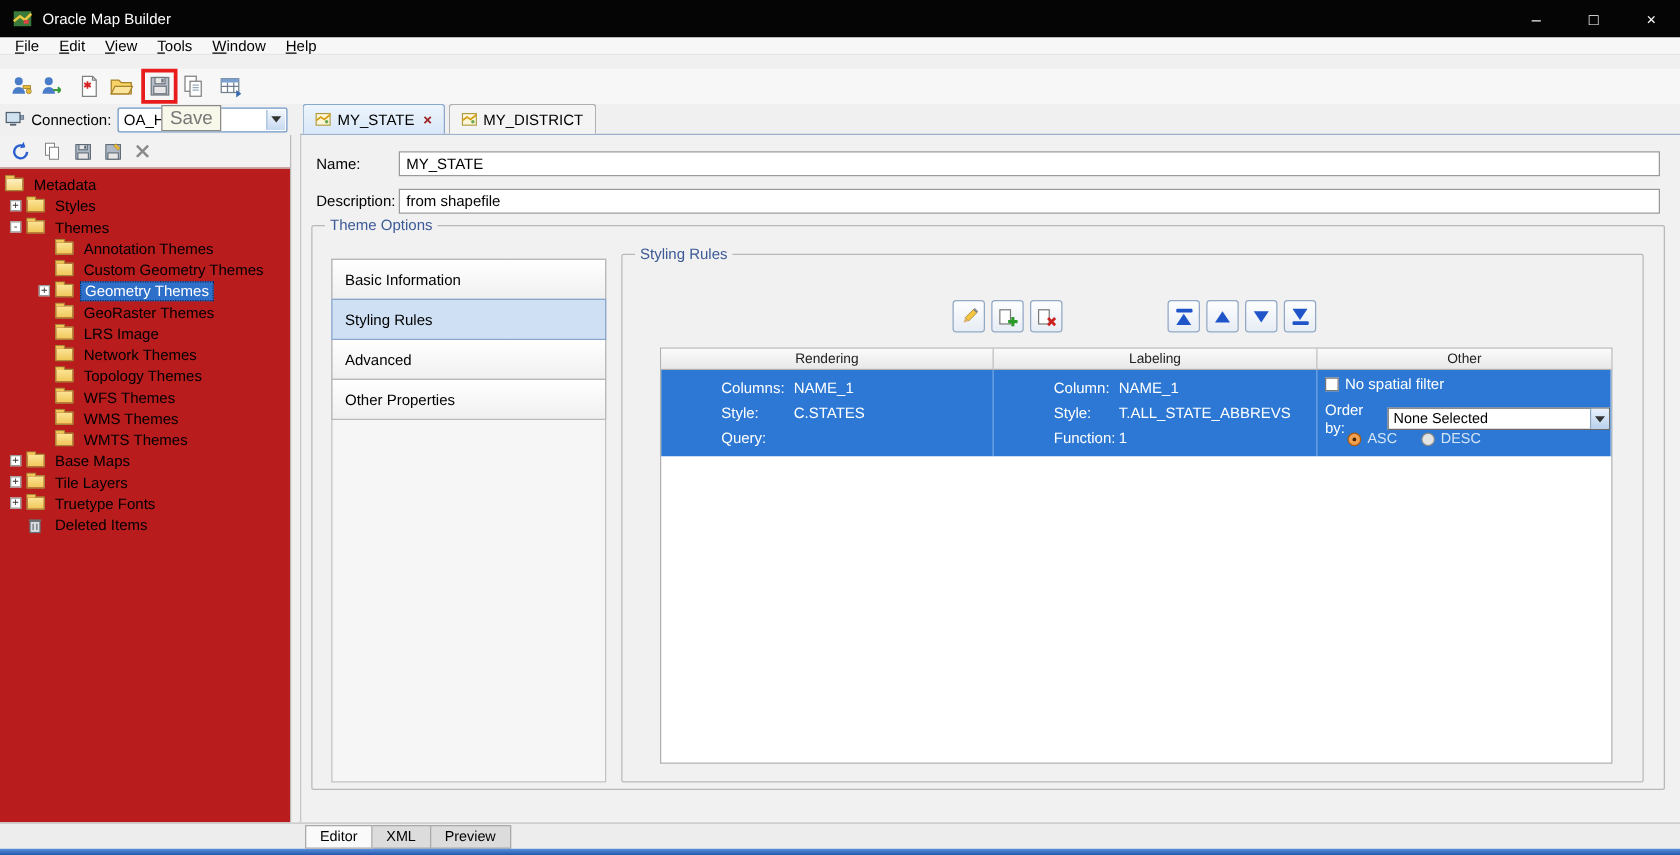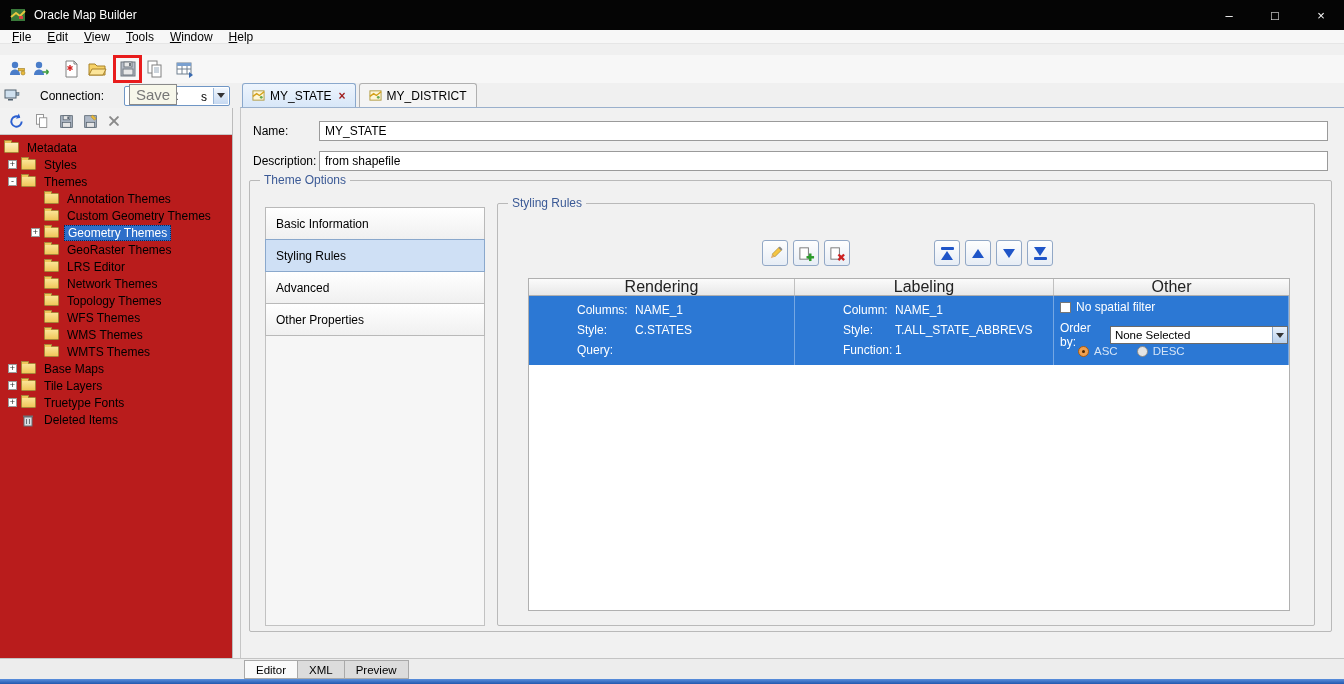--- a/index.html
+++ b/index.html
@@ -27,21 +27,21 @@
 .tb-btn { position:absolute; top:3px; width:22px; height:22px; display:flex;
   align-items:center; justify-content:center; }
 .tb1{left:6px}.tb2{left:30px}.tb3{left:60px}.tb4{left:86px}.tb5{left:117px}.tb6{left:144px}.tb7{left:174px}
 .red-box { position:absolute; left:113px; top:0; width:29px; height:28px;
   border:3px solid #e81c1c; z-index:6; }
 .tooltip { position:absolute; left:129px; top:84px; background:#f7f7ea; border:1px solid #8a8a8a;
   padding:1px 6px; font-size:15px; color:#777; z-index:20; }
 
 
 .conn-row { position:absolute; left:0; top:83px; width:233px; height:25px; display:flex;
-  align-items:center; gap:20px; padding-left:4px; }
+  align-items:center; gap:5px; padding-left:4px; }
 .combo { position:relative; height:20px; background:#fff; border:1px solid #6f96c5;
   border-radius:2px; flex:1; margin-right:3px; display:flex; align-items:center;
   padding:0 18px 0 4px; overflow:hidden; }
 .combo .arrow-btn { position:absolute; right:1px; top:1px; bottom:1px; width:15px;
   background:linear-gradient(#f2f7fd,#c6d9f1); border-left:1px solid #9ab6d8;
   display:flex; align-items:center; justify-content:center; }
 .arr-down { width:0; height:0; border-left:4px solid transparent; border-right:4px solid transparent;
   border-top:5px solid #333; }
 .conn-tail { position:absolute; left:76px; top:3px; }
 
@@ -107,21 +107,21 @@
 .tri { width:0; height:0; border-left:6px solid transparent; border-right:6px solid transparent; }
 .tri.up { border-bottom:9px solid #1f55c8; }
 .tri.down { border-top:9px solid #1f55c8; }
 .hbar { width:13px; height:3px; background:#1f55c8; border-radius:1px; }
 
 
 .sr-table { position:absolute; left:30px; top:74px; width:762px; height:333px;
   border:1px solid #b0b0b0; background:#fff; }
 .sr-head { display:flex; height:17px; border-bottom:1px solid #b0b0b0;
   background:linear-gradient(#fbfbfb,#e8e8e8); }
-.sr-hcell { border-right:1px solid #c0c0c0; font-size:16px; display:flex; align-items:center;
+.sr-hcell { border-right:1px solid #c0c0c0; font-size:11px; display:flex; align-items:center;
   justify-content:center; color:#222; }
 .c1{width:266px}.c2{width:259px}.c3{width:235px;border-right:none}
 .sr-row { display:flex; height:69px; background:#2c78d4; color:#fff; }
 .sr-cell { border-right:1px solid rgba(255,255,255,.35); padding:4px 0 0 6px; position:relative; }
 .kv { display:flex; height:20px; align-items:center; }
 .kv .k { width:58px; flex:none;margin-left:42px; }
 .kv.kv2 .k { width:52px; }
 .line-a { position:absolute; left:6px; top:4px; display:flex; align-items:center; gap:5px; }
 .line-b { position:absolute; left:6px; top:25px; display:flex; align-items:center; gap:4px; }
 .line-c { position:absolute; left:24px; top:49px; display:flex; align-items:center; gap:5px;
@@ -341,21 +341,21 @@
       <div class="tree-row">
           <span class="sp2"></span>
           <span class="expander"></span>
           <span class="folder"></span>
           <span class="tree-label">GeoRaster Themes</span>
         </div>
       <div class="tree-row">
           <span class="sp2"></span>
           <span class="expander"></span>
           <span class="folder"></span>
-          <span class="tree-label">LRS Editor</span>
+          <span class="tree-label">LRS Image</span>
         </div>
       <div class="tree-row">
           <span class="sp2"></span>
           <span class="expander"></span>
           <span class="folder"></span>
           <span class="tree-label">Network Themes</span>
         </div>
       <div class="tree-row">
           <span class="sp2"></span>
           <span class="expander"></span>

